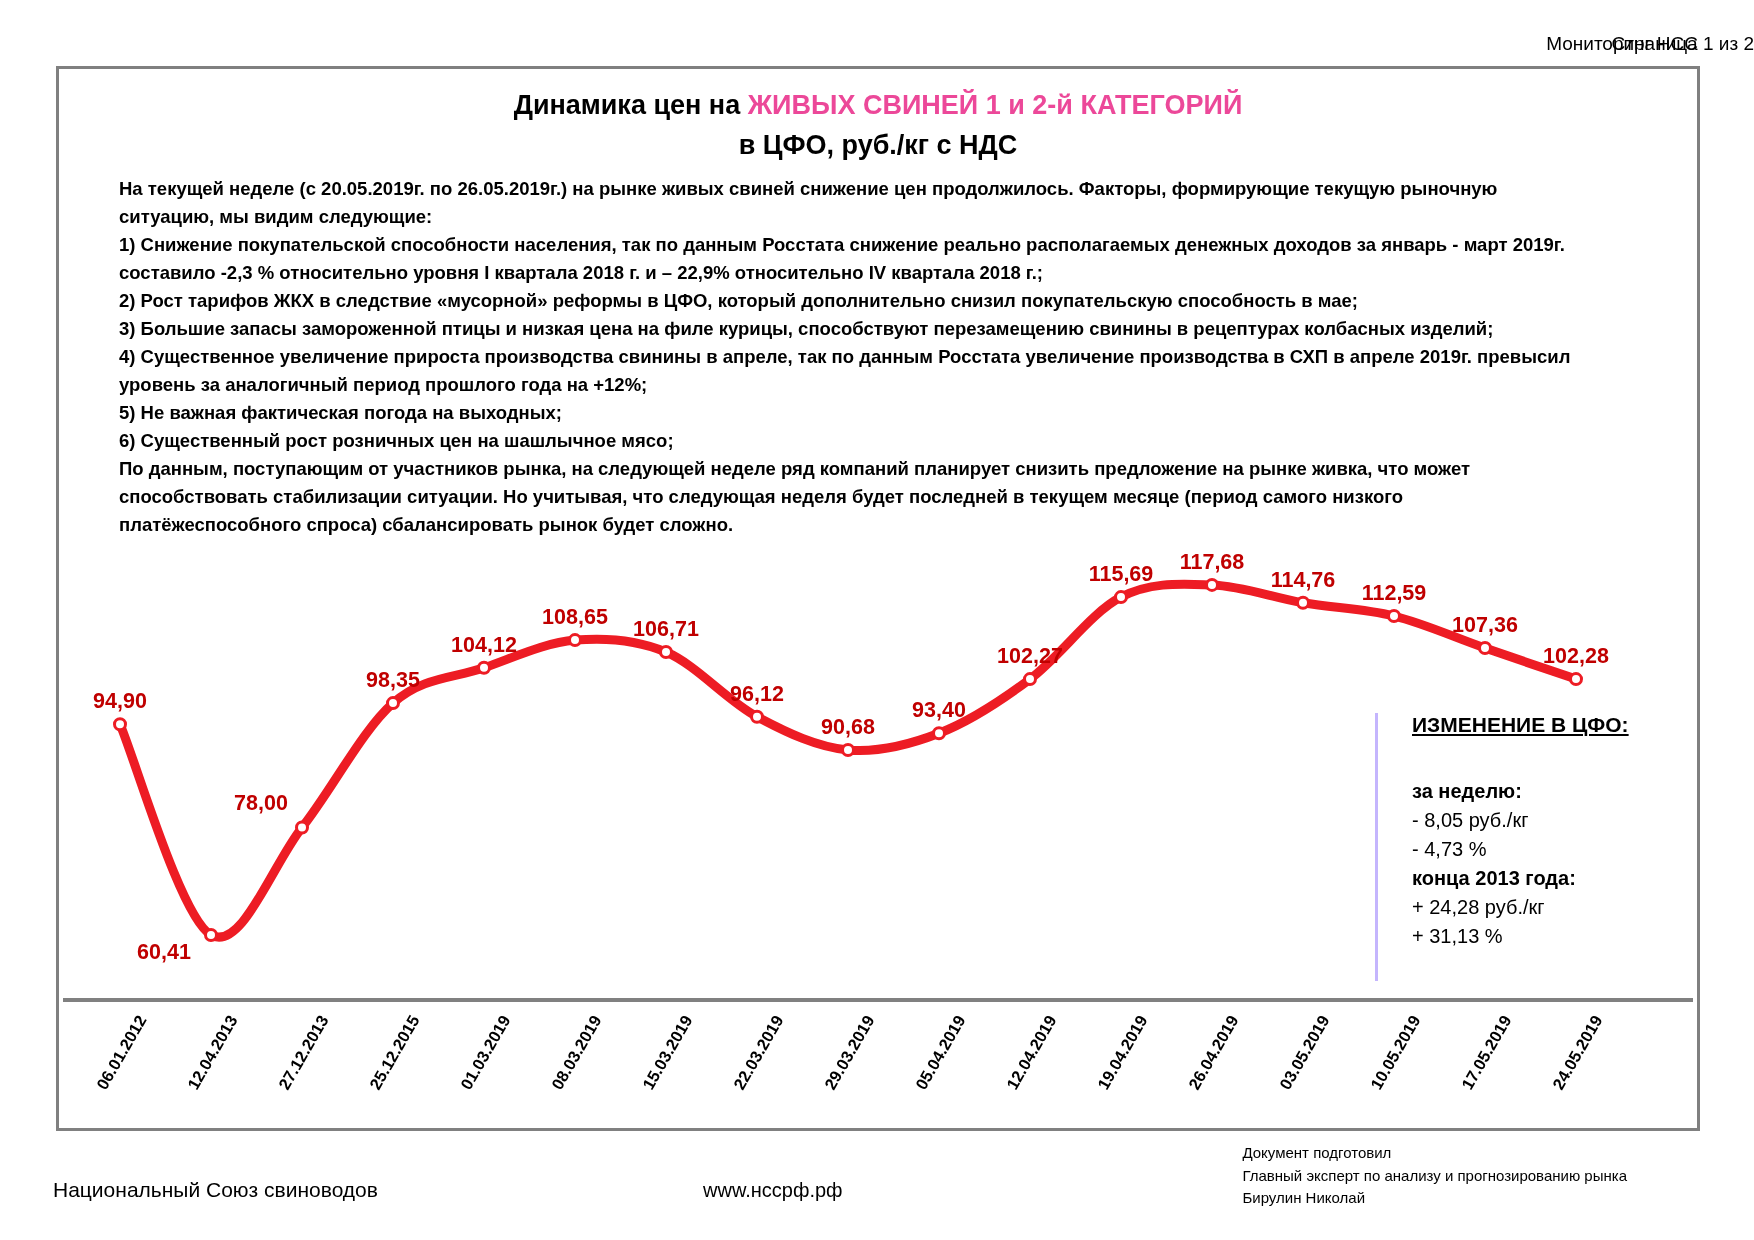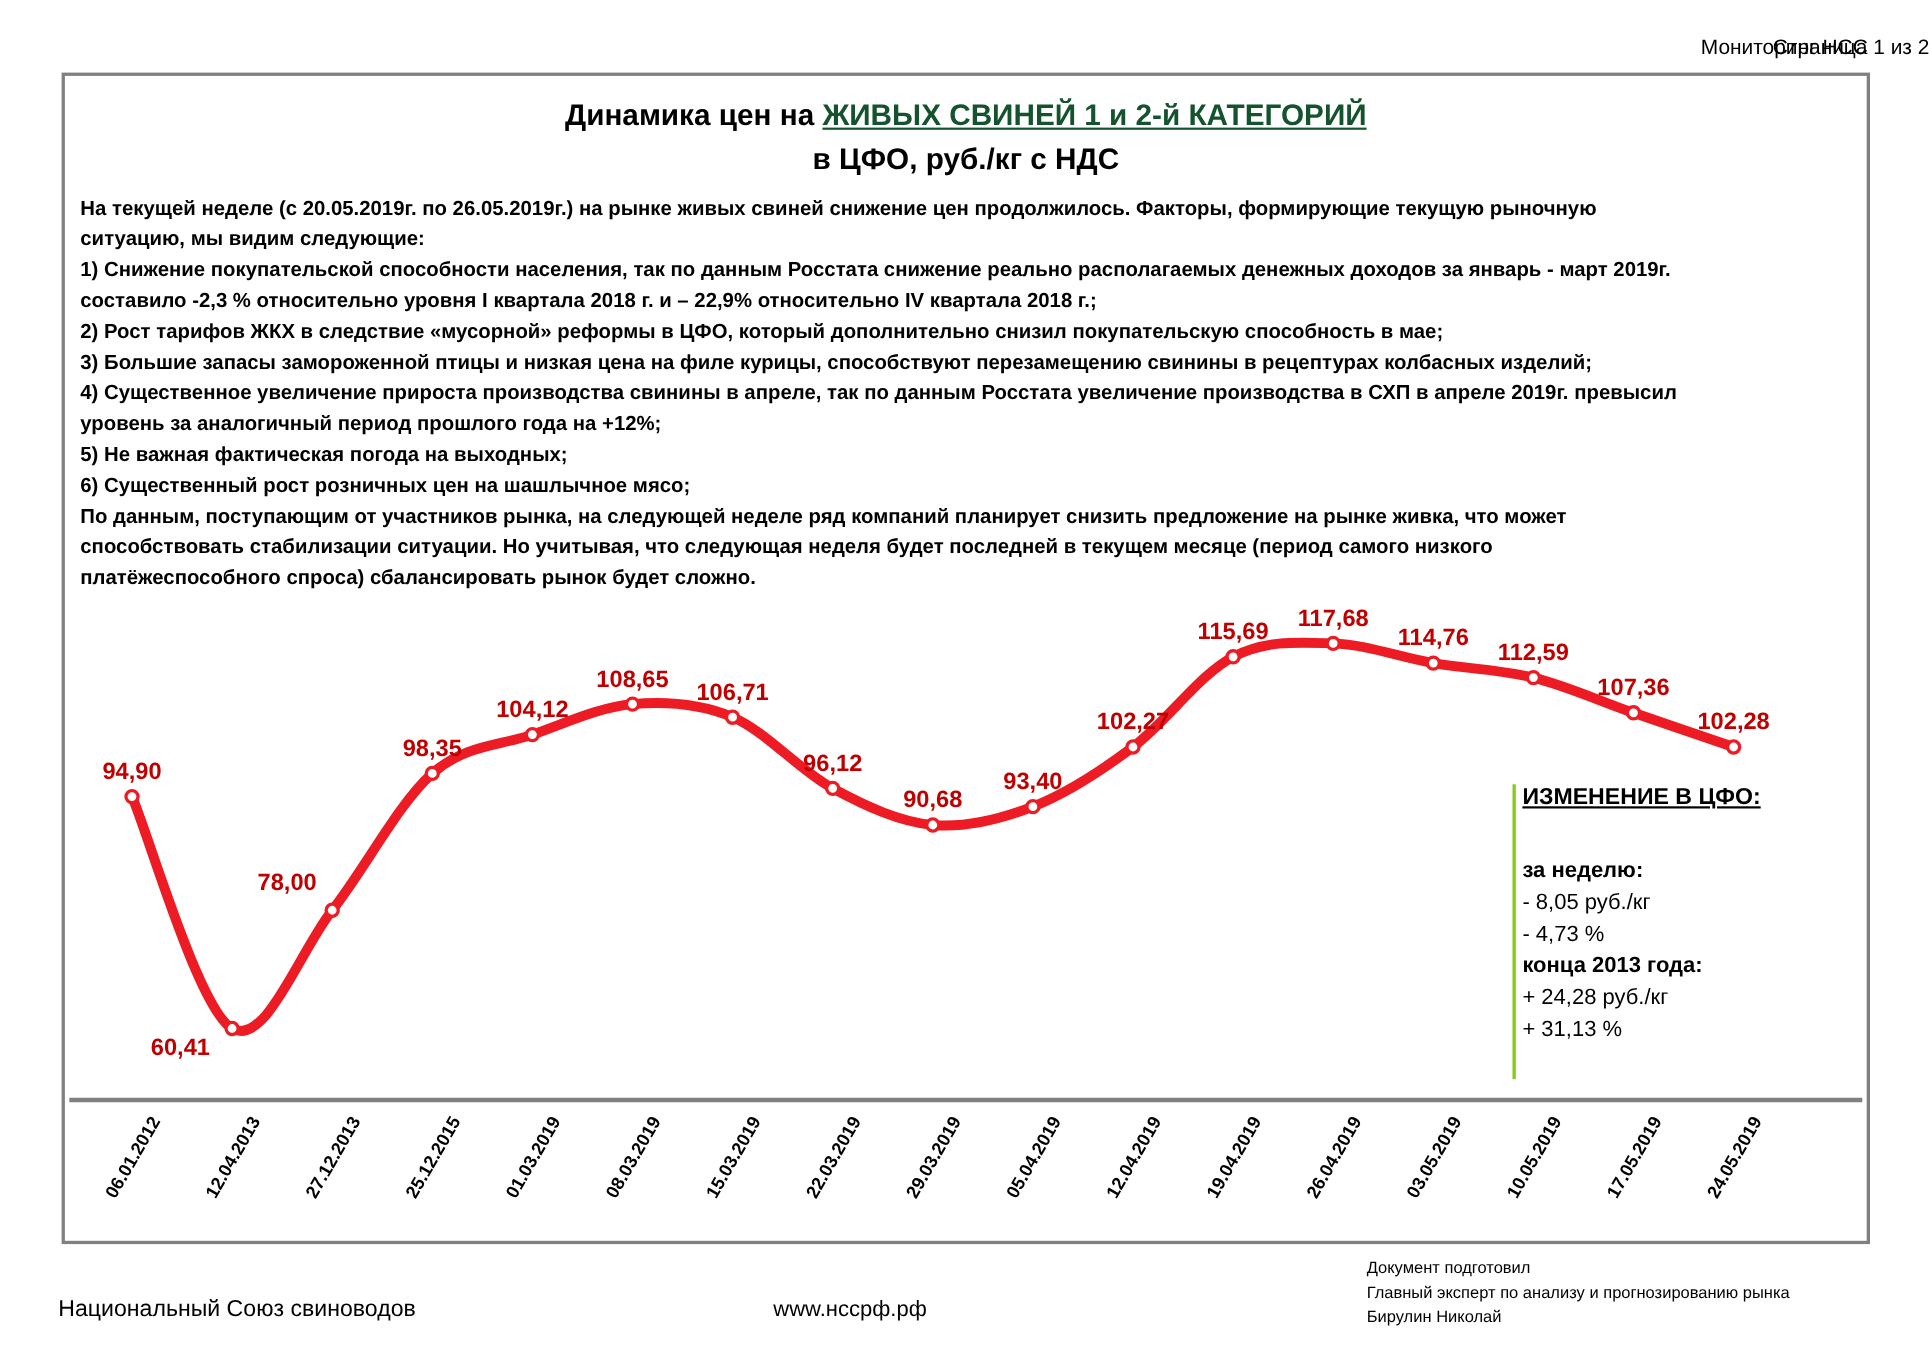--- a/index.html
+++ b/index.html
@@ -8,33 +8,33 @@
     font-family:"Liberation Sans","DejaVu Sans",sans-serif;color:#000;overflow:hidden;
   }
   .hdr-page{position:absolute;top:33px;left:0;width:1754px;text-align:right;font-size:19px;}
   .hdr-mon{position:absolute;top:33px;right:56px;font-size:19px;}
   .main-box{
     position:absolute;left:56px;top:66px;width:1644px;height:1065px;
     border:3px solid #808080;box-sizing:border-box;background:#fff;
   }
   .title-wrap{position:absolute;left:0;top:16px;width:1638px;text-align:center;
     font-size:27px;font-weight:bold;line-height:40px;}
-  .title-red{color:#14532d;text-decoration:underline;}
+  .title-red{color:#ec4899;}
   .commentary{position:absolute;left:14px;top:106px;width:1600px;
     font-size:18.5px;font-weight:bold;line-height:28px;}
-  .commentary .cline{white-space:nowrap;}
+  .commentary .cline{white-space:nowrap;margin-left:46px;}
   .chart-layer{position:absolute;left:0;top:0;width:1638px;height:1059px;}
   .chart-layer svg{position:absolute;left:0;top:0;}
   .xlabel{
     position:absolute;width:200px;text-align:right;
     font-size:16.5px;font-weight:bold;white-space:nowrap;
     transform:rotate(-60deg);transform-origin:100% 0;
   }
   .change-box{position:absolute;left:1316px;top:644px;height:268px;
-    border-left:3px solid #84cc16;padding-left:6px;}
+    border-left:3px solid #c4b5fd;padding-left:34px;}
   .cb-title{font-size:21px;font-weight:bold;text-decoration:underline;margin-bottom:40px;}
   .cb-line{font-size:20px;line-height:29px;}
   .cb-bold{font-weight:bold;}
   .ftr-org{position:absolute;left:53px;top:1178px;font-size:21px;}
   .ftr-site{position:absolute;left:703px;top:1179px;font-size:20px;}
   .ftr-prepared{position:absolute;right:127px;top:1142px;
     font-size:15px;line-height:22.5px;}
 </style>
 </head>
 <body>

